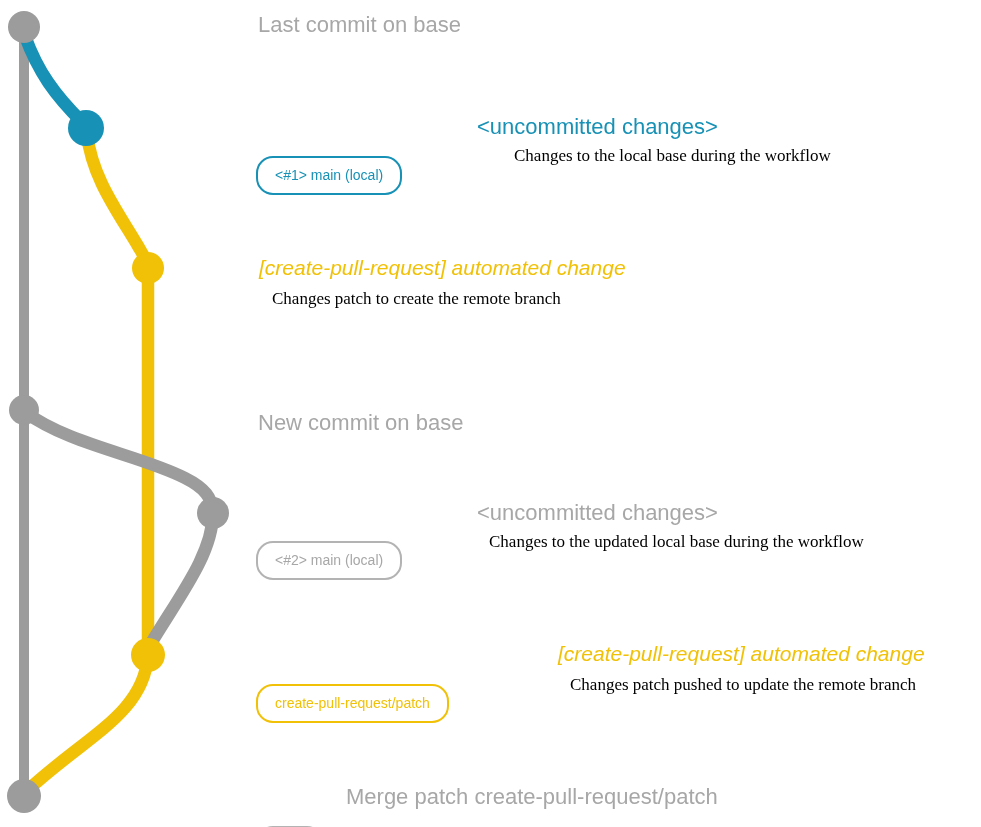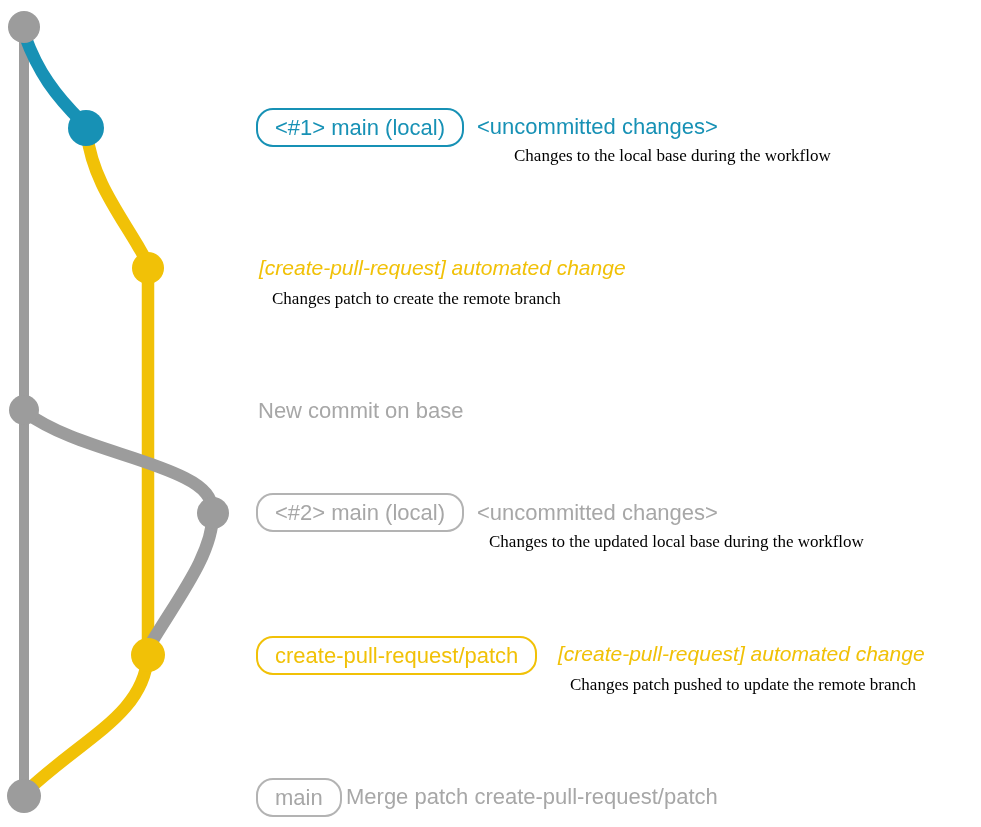--- a/index.html
+++ b/index.html
@@ -26,23 +26,23 @@
   .branch.yellow{stroke:var(--yellow);}
   .branch.gray{stroke:var(--gray-line);}
   .dot.gray{fill:var(--gray-line);}
   .dot.blue{fill:var(--blue);}
   .dot.yellow{fill:var(--yellow);}
 
   
   .abs{position:absolute;white-space:nowrap;}
   .header{font-size:22px;color:var(--gray-text);}
   .tag-box{
-    font-size:22px;line-height:29px;
+    font-size:14px;line-height:29px;
     border:2px solid;border-radius:17px;
-    padding:3px 17px;display:inline-block;
+    padding:3px 17px;display:inline-block;margin-top:48px;
   }
   .tag-box.blue{color:var(--blue);border-color:var(--blue);}
   .tag-box.yellow{color:var(--yellow);border-color:var(--yellow);}
   .tag-box.gray{color:var(--gray-text);border-color:var(--gray-border);}
   .status{font-size:22px;}
   .status.blue{color:var(--blue);}
   .status.gray{color:var(--gray-text);}
   .ylabel{font-size:21px;color:var(--yellow);font-style:italic;}
   .caption{
     font-family:"Liberation Serif","DejaVu Serif",serif;
@@ -69,29 +69,30 @@
 
     <circle class="dot gray" cx="24" cy="27" r="16"></circle>
     <circle class="dot blue" cx="86" cy="128" r="18"></circle>
     <circle class="dot yellow" cx="148" cy="268" r="16"></circle>
     <circle class="dot gray" cx="24" cy="410" r="15"></circle>
     <circle class="dot gray" cx="213" cy="513" r="16"></circle>
     <circle class="dot yellow" cx="148" cy="655" r="17"></circle>
     <circle class="dot gray" cx="24" cy="796" r="17"></circle>
   </svg>
 
+  <div class="abs header" style="left:258px;top:12px;">Last commit on base</div>
 
   <div class="abs tag-box blue" style="left:256px;top:108px;">&lt;#1&gt; main (local)</div>
   <div class="abs status blue" style="left:477px;top:114px;">&lt;uncommitted changes&gt;</div>
   <div class="abs caption" style="left:514px;top:146px;">Changes to the local base during the workflow</div>
 
   <div class="abs ylabel" style="left:259px;top:256px;">[create-pull-request] automated change</div>
   <div class="abs caption" style="left:272px;top:289px;">Changes patch to create the remote branch</div>
 
-  <div class="abs header" style="left:258px;top:398px;">New commit on base</div>
+  <div class="abs header" style="left:258px;top:410px;">New commit on base</div>
 
   <div class="abs tag-box gray" style="left:256px;top:493px;">&lt;#2&gt; main (local)</div>
   <div class="abs status gray" style="left:477px;top:500px;">&lt;uncommitted changes&gt;</div>
   <div class="abs tag-box yellow" style="left:256px;top:636px;">create-pull-request/patch</div>
 
   <div class="abs caption" style="left:489px;top:532px;">Changes to the updated local base during the workflow</div>
   <div class="abs ylabel" style="left:558px;top:642px;">[create-pull-request] automated change</div>
   <div class="abs caption" style="left:570px;top:675px;">Changes patch pushed to update the remote branch</div>
 
   <div class="abs tag-box gray" style="left:256px;top:778px;text-align:right;">main</div>

